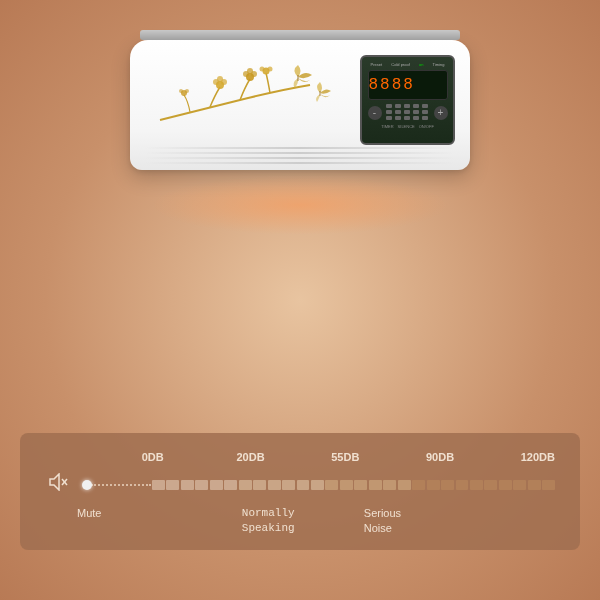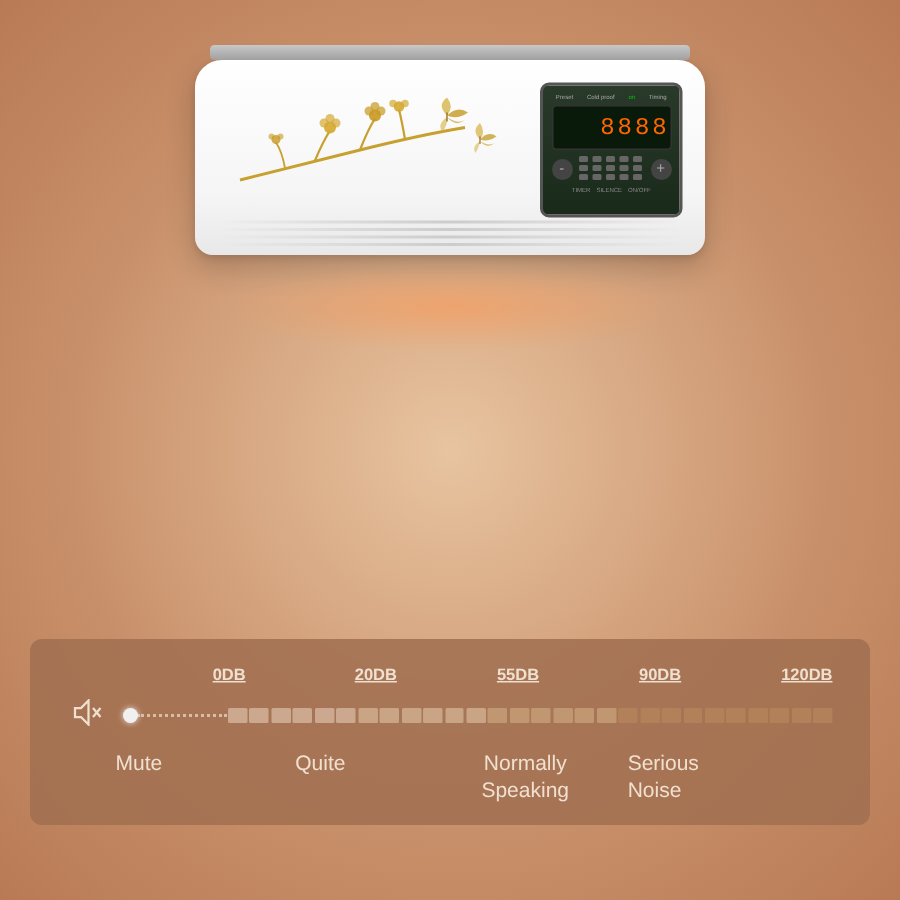--- a/index.html
+++ b/index.html
@@ -78,21 +78,21 @@
     }
 
     .display-screen {
       width: 80px;
       height: 30px;
       background: #0a1a0a;
       border: 1px solid #333;
       border-radius: 3px;
       display: flex;
       align-items: center;
-      justify-content: flex-end;
+      justify-content: flex-start;
       margin-bottom: 4px;
     }
 
     .display-digits {
       color: #ff6600;
       font-size: 16px;
       font-family: 'Courier New', monospace;
       letter-spacing: 2px;
     }
 
@@ -193,21 +193,20 @@
       justify-content: space-between;
       margin-bottom: 10px;
       align-items: center;
     }
 
     .db-number {
       color: #f0e0d0;
       font-size: 11px;
       font-weight: bold;
       min-width: 30px;
-      text-decoration: underline;
     }
 
     .db-bar-row {
       display: flex;
       align-items: center;
       gap: 8px;
       margin-bottom: 10px;
     }
 
     .mute-icon {
@@ -259,21 +258,21 @@
     }
 
     .db-labels-row {
       display: flex;
       justify-content: space-between;
       padding-left: 32px;
     }
 
     .db-label {
       color: #f0e0d0;
-      font-size: 14px;
+      font-size: 11px;
       text-align: center;
       line-height: 1.3;
       flex: 1;
     }
 
     .db-label:first-child {
       flex: 0.5;
       text-align: left;
     }
 
@@ -444,21 +443,20 @@
               <div class="bar-seg seg-loud"></div>
               <div class="bar-seg seg-loud"></div>
             </div>
           </div>
         </div>
       </div>
     </div>
 
     <div class="db-labels-row">
       <span class="db-label">Mute</span>
-      <span class="db-label">Quite</span>
-      <span class="db-label" style="white-space:pre-line;">Normally
+      <span class="db-label" style="white-space:pre-line;font-family:Liberation Mono, monospace;">Normally
 Speaking</span>
       <span class="db-label" style="white-space:pre-line;">Serious
 Noise</span>
     </div>
 
   </div>
 </div>
 
 </body></html>

